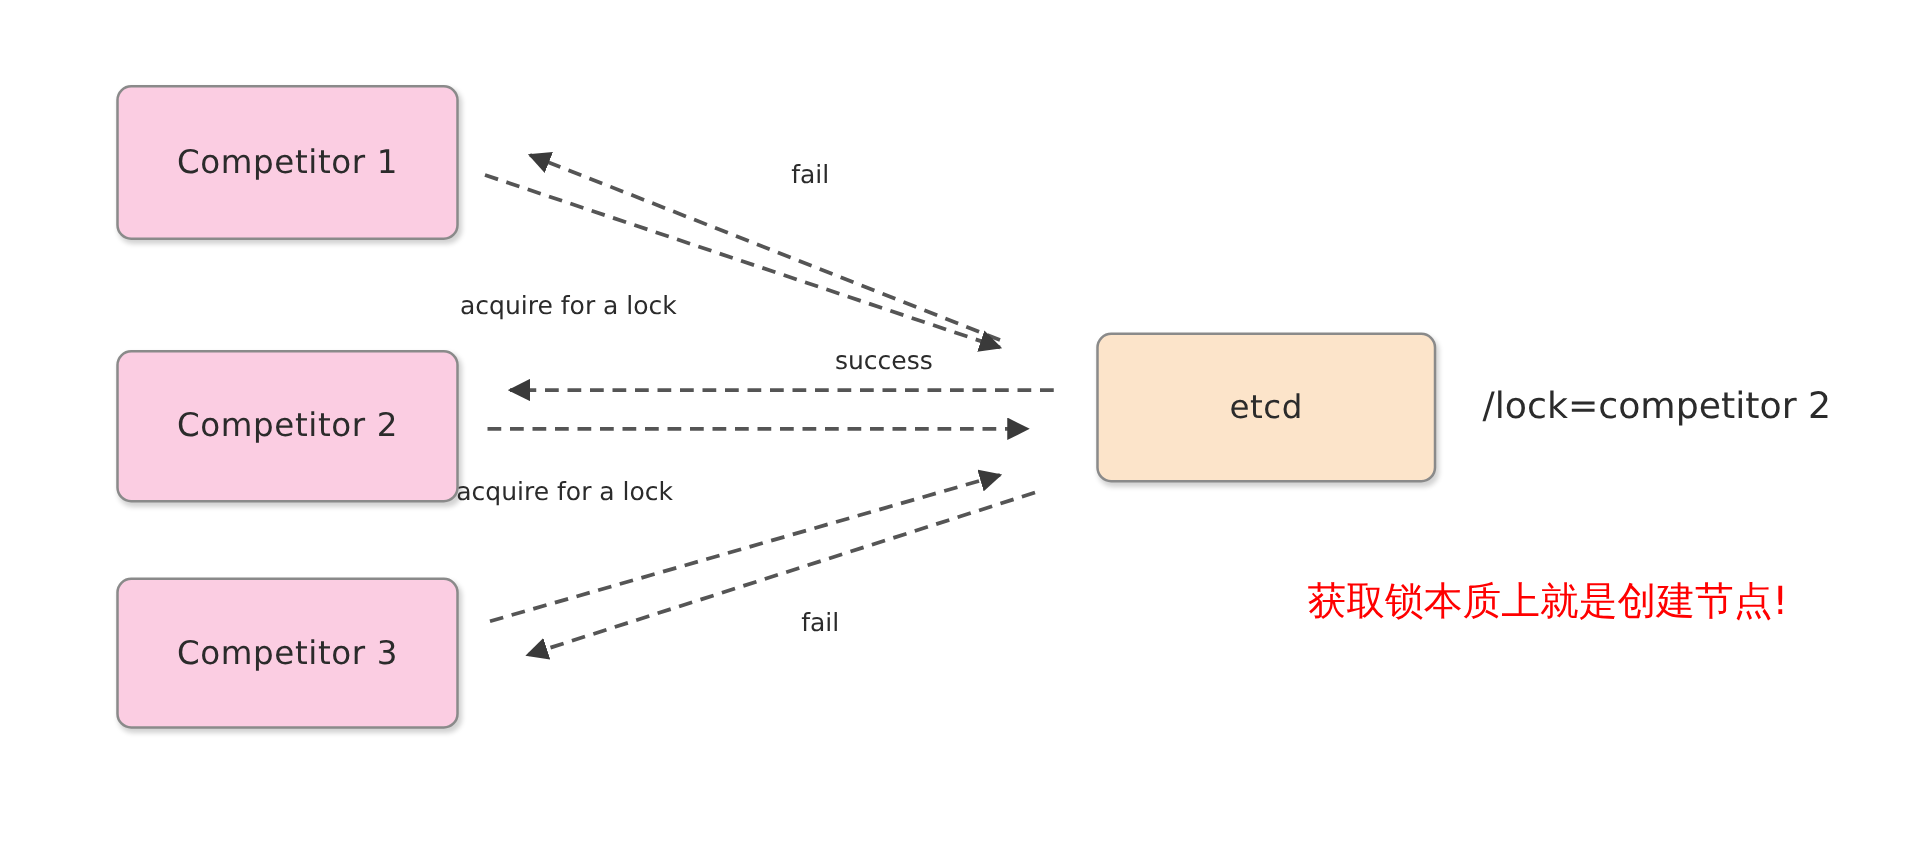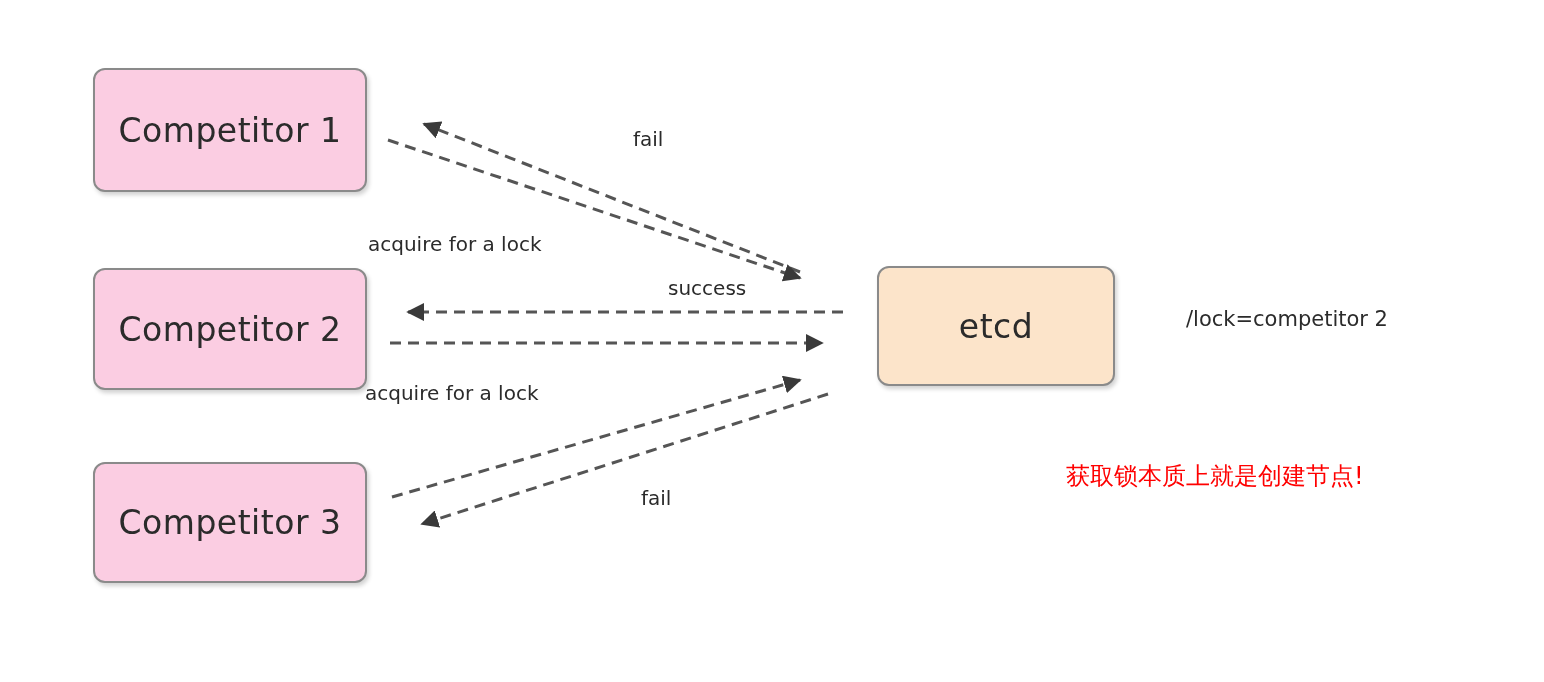--- a/index.html
+++ b/index.html
@@ -22,58 +22,57 @@
   }
   .node {
     position: absolute;
     box-sizing: border-box;
     border: 2px solid #8a8a8a;
     border-radius: 12px;
     display: flex;
     align-items: center;
     justify-content: center;
     box-shadow: 2px 3px 4px rgba(0,0,0,0.18);
-    font-size: 33px;
+    font-size: 26px;
     color: #2b2b2b;
     letter-spacing: 0.5px;
     font-family: "DejaVu Sans", sans-serif;
     user-select: none;
   }
   .node-pink { background: #fbcde2; }
   .node-peach { background: #fce4ca; }
 
   #c1 { left: 93px;  top: 68px;  width: 274px; height: 124px; }
-  #c2 { left: 93px;  top: 268px; width: 274px; height: 122px; }
+  #c2 { left: 93px;  top: 280px; width: 274px; height: 122px; }
   #c3 { left: 93px;  top: 462px; width: 274px; height: 121px; }
-  #etcd { left: 877px; top: 266px; width: 238px; height: 120px; }
+  #etcd { left: 877px; top: 266px; width: 272px; height: 120px; }
 
   .edge-label {
     position: absolute;
     font-size: 20px;
     color: #2b2b2b;
     white-space: nowrap;
     font-family: "DejaVu Sans", sans-serif;
     user-select: none;
   }
   .side-label {
     position: absolute;
-    font-size: 21px;
+    font-size: 29px;
     color: #2b2b2b;
     white-space: nowrap;
     font-family: "DejaVu Sans", sans-serif;
     user-select: none;
   }
   .note-red {
     position: absolute;
-    font-size: 24px;
+    font-size: 31px;
     color: #ff0000;
     white-space: nowrap;
     font-family: "DejaVu Sans", sans-serif;
     user-select: none;
-    margin-left: 20px;
   }
 
   #lbl-acquire-top   { left: 368px; top: 232px; }
   #lbl-acquire-bot   { left: 365px; top: 381px; }
   #lbl-success       { left: 649px; top: 276px; margin-left: 19px; }
   #lbl-fail-top      { left: 633px; top: 127px; }
   #lbl-fail-bot      { left: 641px; top: 486px; }
   #lbl-lockvalue     { left: 1186px; top: 307px; }
   #note-cn           { left: 1046px; top: 460px; }
 </style>

